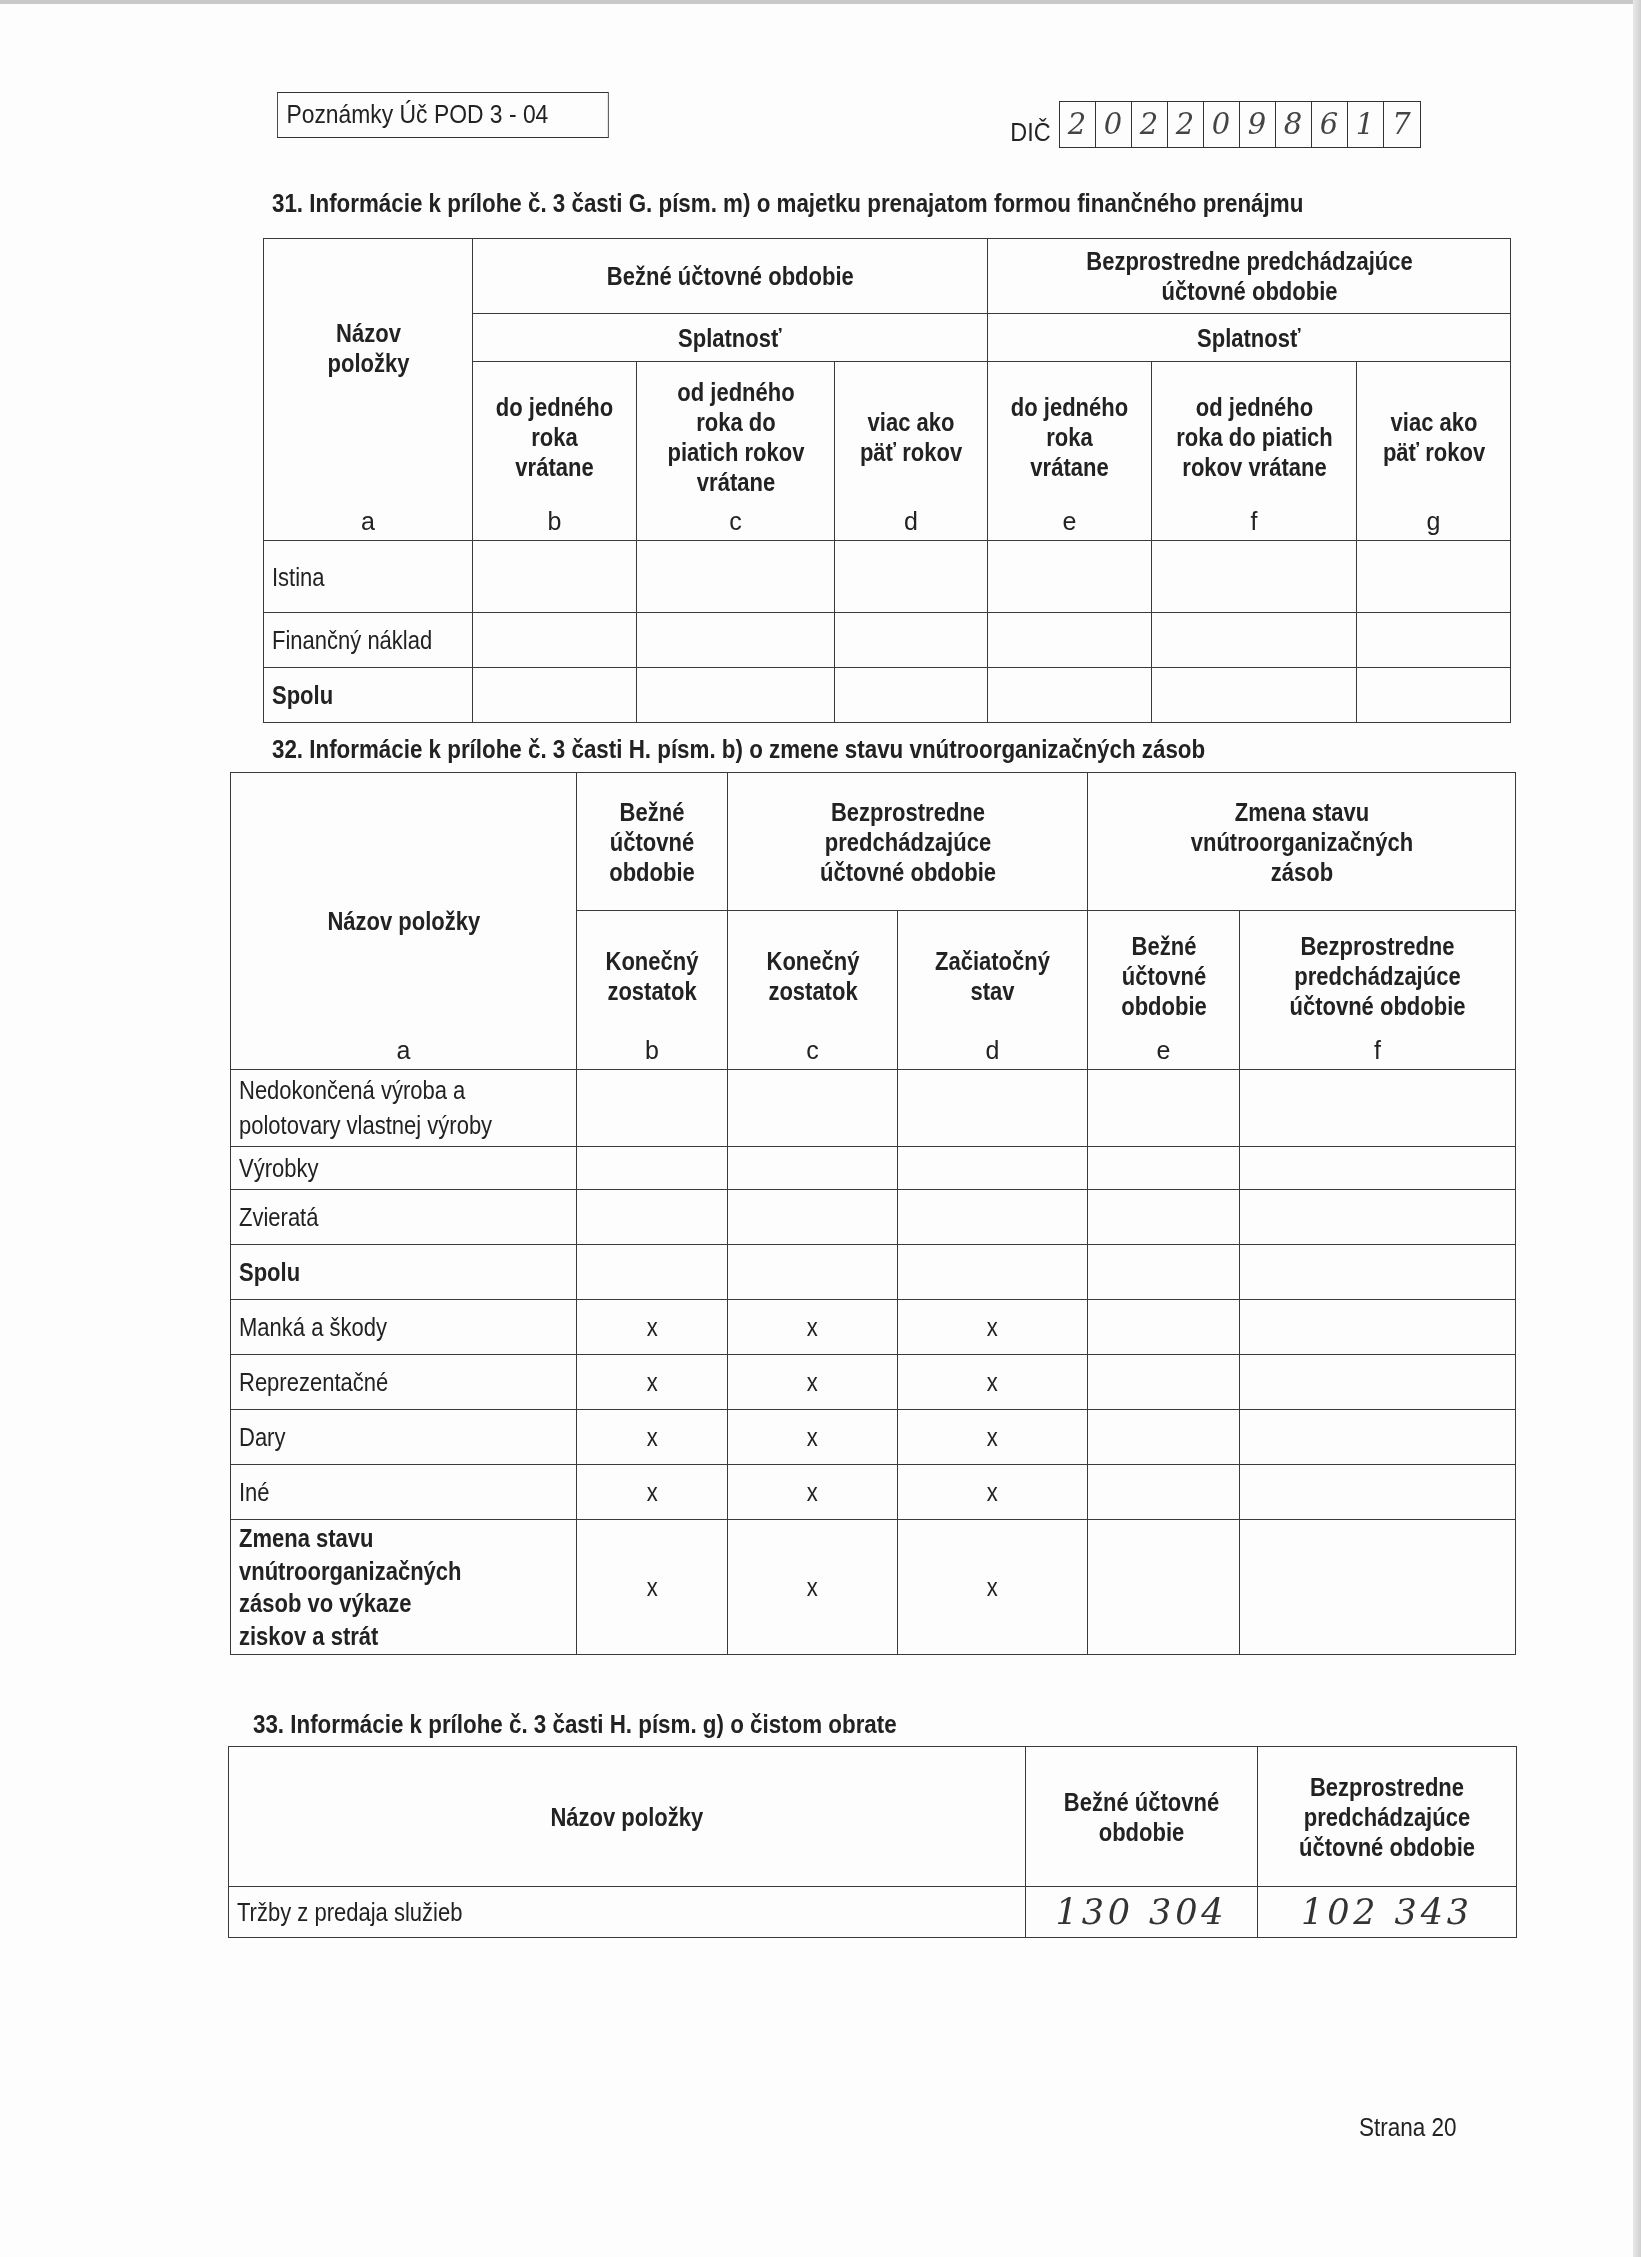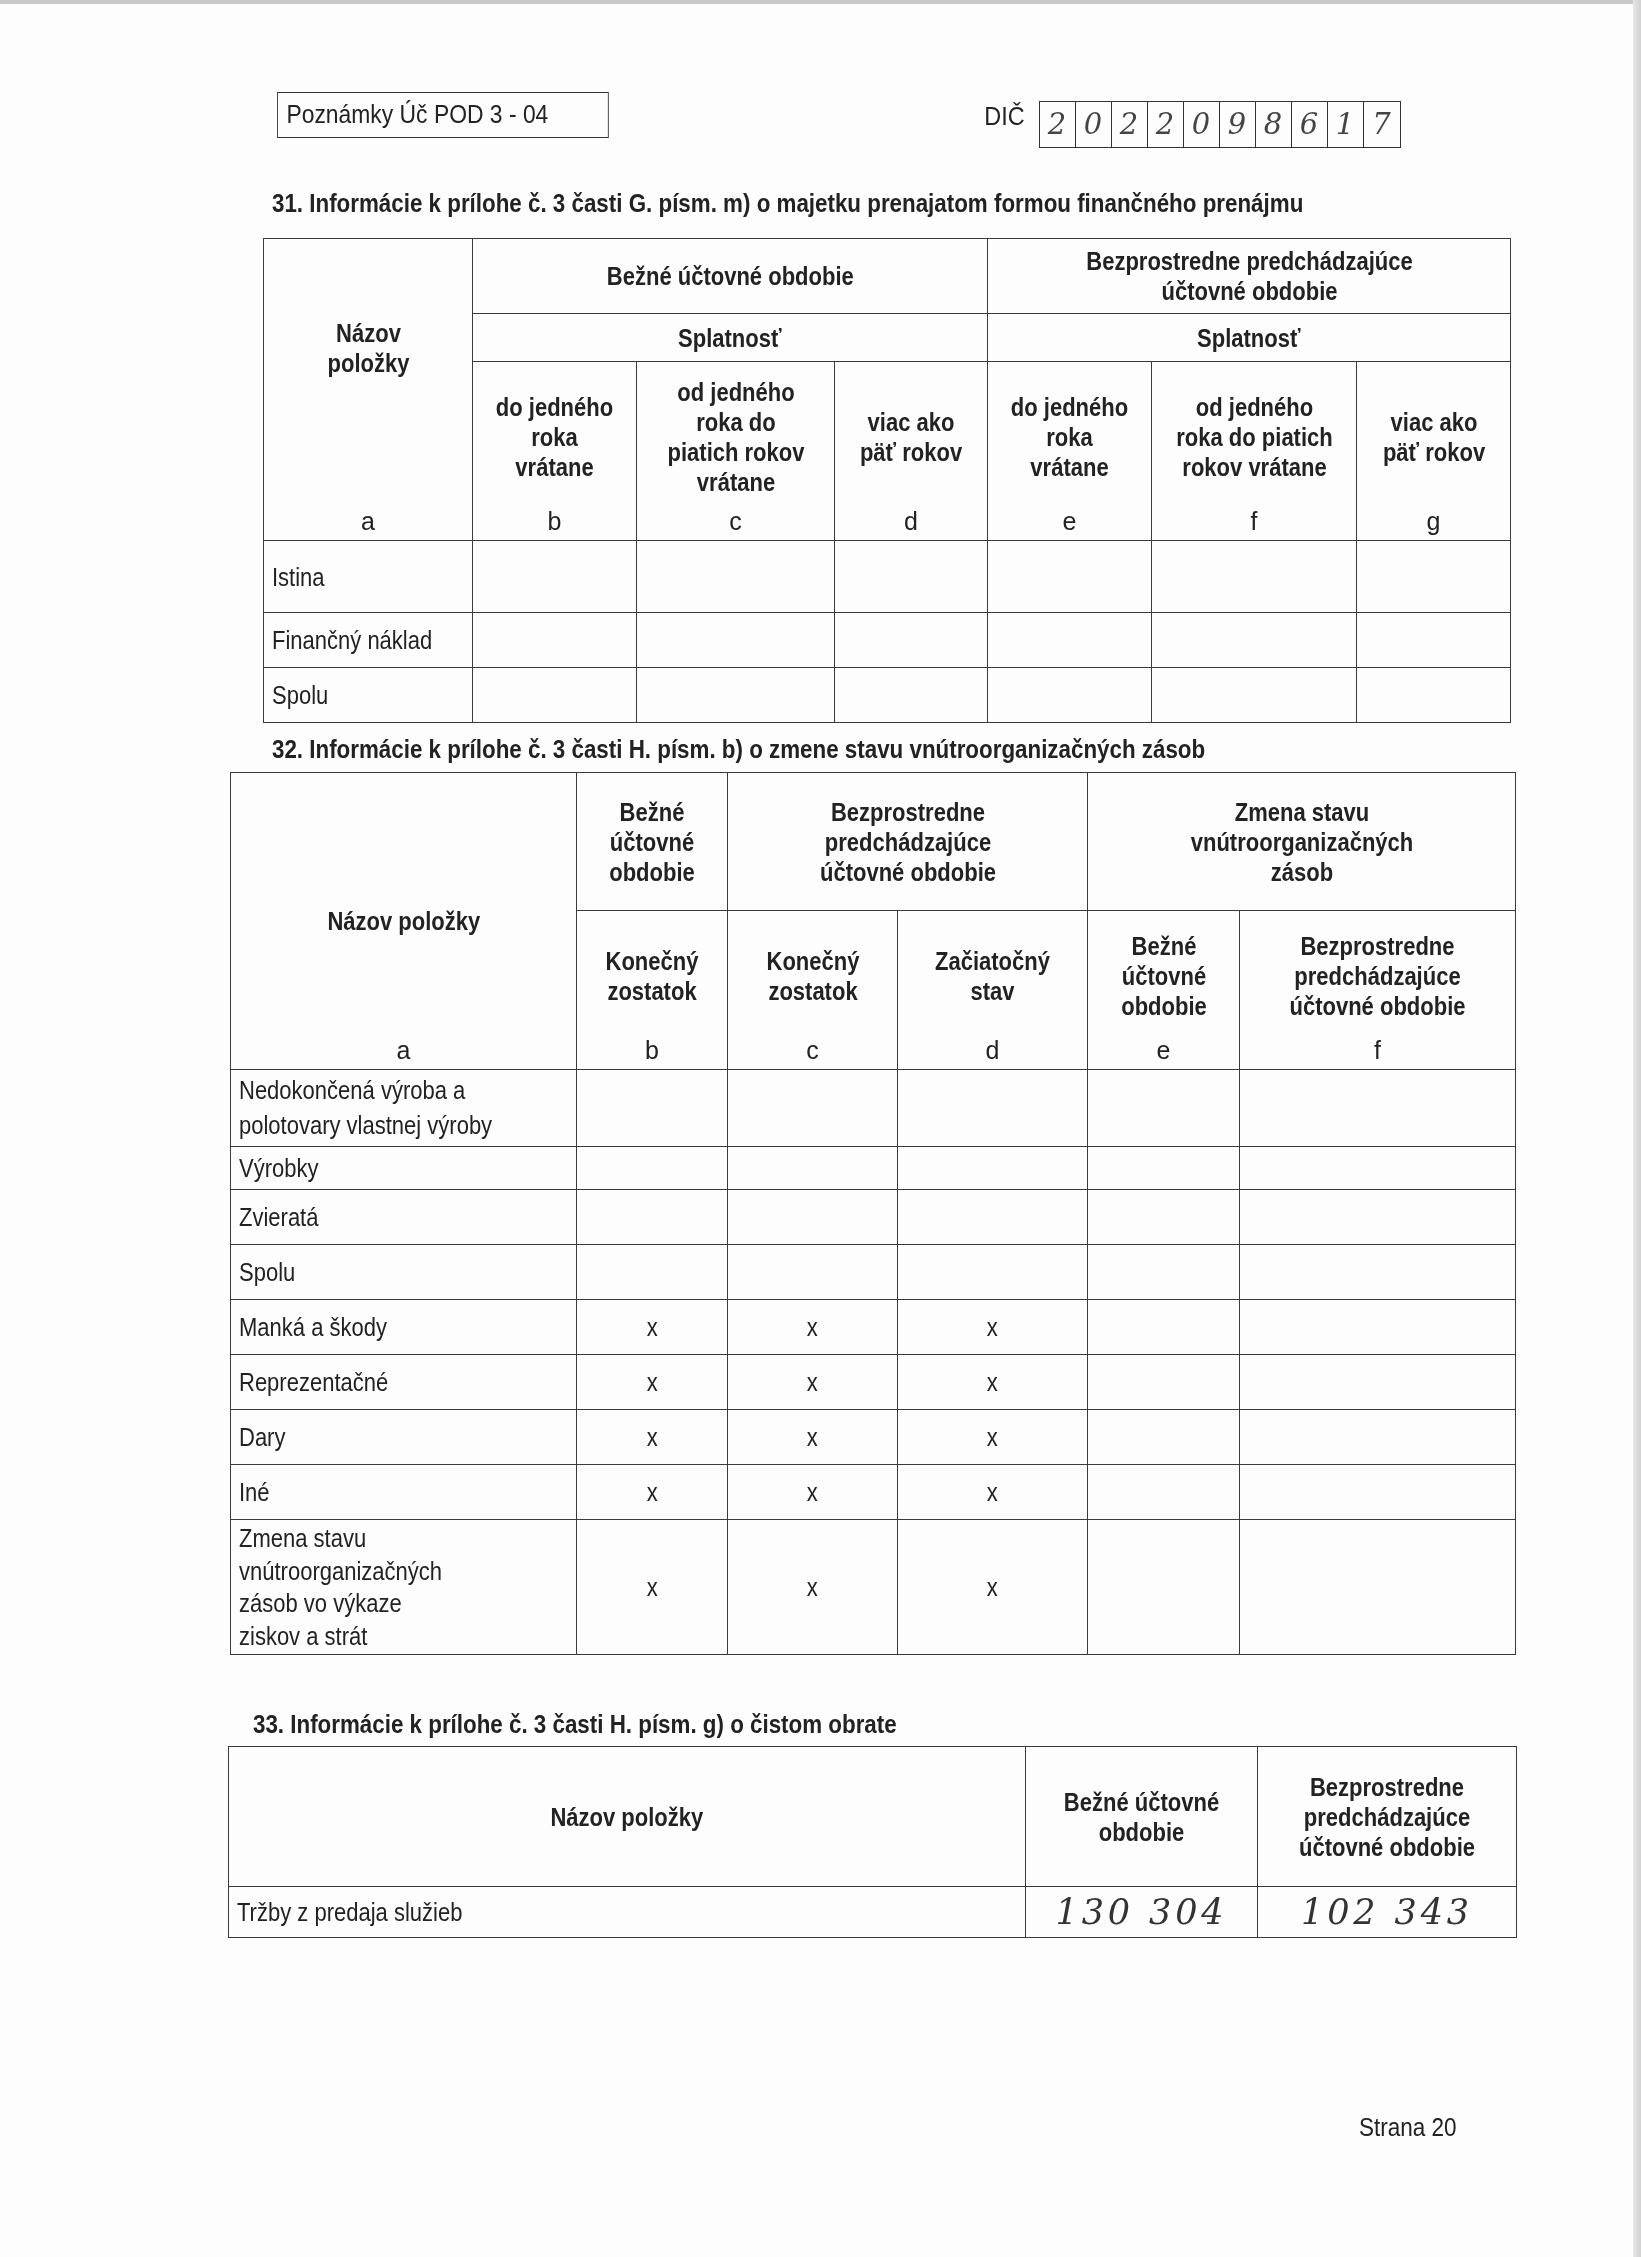--- a/index.html
+++ b/index.html
@@ -11,21 +11,21 @@
   }
   .right-edge { position: absolute; right: 0; top: 0; width: 7.7px; height: 2257px; background: linear-gradient(to right, #e8e8e8, #d0d0d0); }
   .top-edge { position: absolute; left: 0; top: 0; width: 1641px; height: 3.9px; background: #c9c9c9; }
 
   .form-code {
     position: absolute; left: 277px; top: 92px; width: 377px; height: 46px;
     border: 1.9px solid #333; box-sizing: border-box;
     font-size: 26px; line-height: 42px; padding-left: 9.7px;
     transform: scaleX(0.88); transform-origin: left center;
   }
-  .dic-wrap { position: absolute; left: 982px; top: 101px; display: flex; align-items: flex-start; gap: 6px; }
+  .dic-wrap { position: absolute; left: 1008px; top: 101px; display: flex; align-items: flex-end; }
   .dic-label { font-size: 26px; margin-right: 5.8px; transform: scaleX(0.9); }
   .dic-boxes { display: flex; border: 1.9px solid #333; }
   .dic-box {
     width: 36px; height: 45px; border-right: 1.4px solid #333; box-sizing: border-box;
     font-family: "DejaVu Serif", serif; font-style: italic; font-size: 29px;
     color: #444; text-align: center; line-height: 45px; font-weight: 300;
   }
   .dic-box:last-child { border-right: none; }
 
   .section-title {
@@ -36,21 +36,21 @@
   table.form { position: absolute; border-collapse: collapse; table-layout: fixed; }
   table.form td {
     border: 1.9px solid #3a3a3a; padding: 0; text-align: center; vertical-align: middle;
     font-size: 25px; line-height: 1.2;
   }
   .hdr { font-weight: bold; }
   .hdr span, .lbl span, .cell span { display: inline-block; transform: scaleX(0.88); }
   .lbl { text-align: left !important; padding-left: 7.7px !important; }
   .lbl span { transform-origin: left center; }
   .letter { font-weight: normal; }
-  .bold { font-weight: normal; }
+  .bold { font-weight: bold; }
   .hw {
     font-family: "DejaVu Serif", serif; font-style: italic; font-size: 35px !important;
     color: #333; letter-spacing: 3.9px;
   }
   .page-num { position: absolute; left: 1359px; top: 2113px; font-size: 25px; transform: scaleX(0.9); transform-origin: left center; }
 </style>
 </head>
 <body>
 
 <div class="top-edge"></div>

